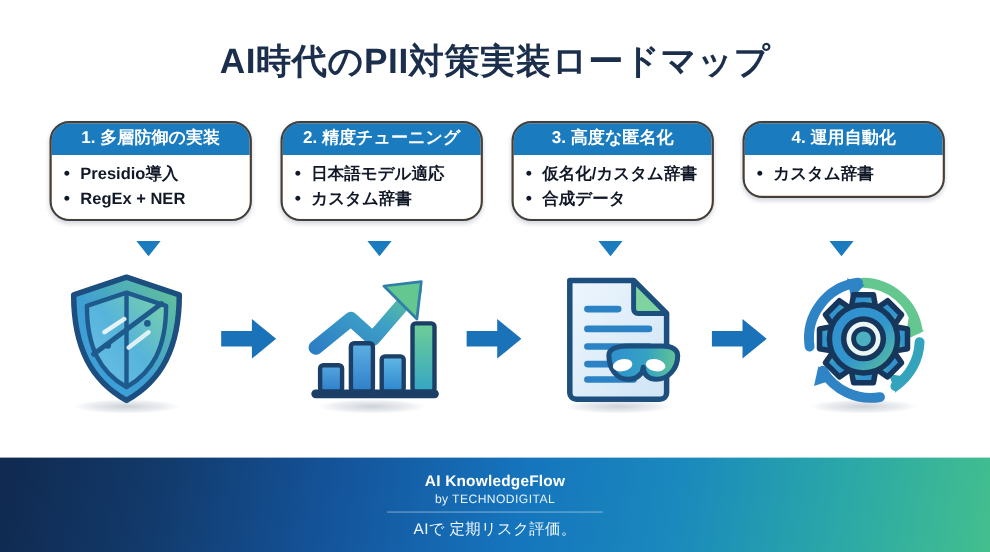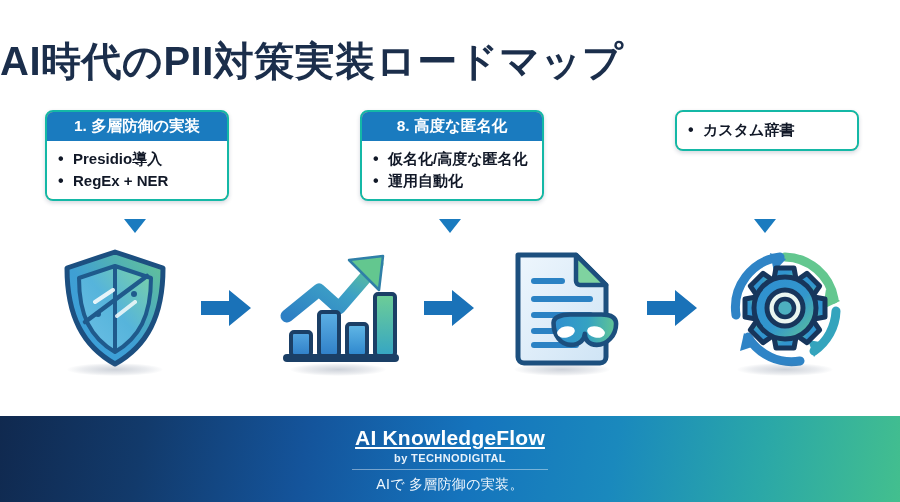--- a/index.html
+++ b/index.html
@@ -21,21 +21,22 @@
     height: 502px;
     background: #ffffff;
   }
 
   
   .title {
     position: absolute;
     top: 34px;
     left: 0;
     width: 900px;
-    font-size: 40px;
+    text-align: center;
+    font-size: 32px;
     font-weight: bold;
     color: #1b2e4b;
     letter-spacing: 0.5px;
     white-space: nowrap;
   }
 
   
   .cards {
     position: absolute;
     top: 110px;
@@ -44,22 +45,22 @@
     height: 110px;
     display: flex;
     justify-content: space-between;
   }
   .card-wrap {
     position: relative;
     width: 180px;
   }
   .card {
     width: 180px;
-    border: 2px solid #14b8a6;
-    border-radius: 8px;
+    border: 2px solid #404040;
+    border-radius: 18px;
     background: #fdba74;
     overflow: hidden;
     box-shadow: 0 2px 4px rgba(20,40,70,0.18);
   }
   .card-head {
     background: #1a7bbf;
     color: #ffffff;
     font-size: 15.5px;
     font-weight: bold;
     text-align: center;
@@ -165,31 +166,30 @@
     width: 100%;
     height: 100%;
     display: flex;
     flex-direction: column;
     align-items: center;
     justify-content: center;
     padding-top: 2px;
     box-sizing: border-box;
   }
   .brand {
-    font-size: 21px;
+    font-size: 14px;
     font-weight: bold;
     color: #ffffff;
     letter-spacing: 0.2px;
     line-height: 1.1;
-    text-decoration: underline;
   }
   .by-line {
     margin-top: 2px;
     font-size: 11px;
-    font-weight: bold;
+    font-weight: normal;
     color: #e8f2fb;
     letter-spacing: 0.4px;
   }
   .divider {
     margin-top: 5px;
     width: 196px;
     height: 1px;
     background: rgba(255,255,255,0.42);
   }
   .tagline {
@@ -214,36 +214,49 @@
         <div class="card-body">
           <ul class="bullet-list">
             <li>Presidio導入</li>
             <li>RegEx + NER</li>
           </ul>
         </div>
       </div>
       <div class="card-tail"></div>
     </div>
 
-
     <div class="card-wrap">
       <div class="card">
-        <div class="card-head">8. 高度な匿名化</div>
+        <div class="card-head">2. 精度チューニング</div>
         <div class="card-body">
           <ul class="bullet-list">
-            <li>仮名化/高度な匿名化</li>
-            <li>運用自動化</li>
+            <li>日本語モデル適応</li>
+            <li>カスタム辞書</li>
           </ul>
         </div>
       </div>
       <div class="card-tail"></div>
     </div>
 
     <div class="card-wrap">
       <div class="card">
+        <div class="card-head">3. 高度な匿名化</div>
+        <div class="card-body">
+          <ul class="bullet-list">
+            <li>仮名化/カスタム辞書</li>
+            <li>合成データ</li>
+          </ul>
+        </div>
+      </div>
+      <div class="card-tail"></div>
+    </div>
+
+    <div class="card-wrap">
+      <div class="card">
+        <div class="card-head">4. 運用自動化</div>
         <div class="card-body">
           <ul class="bullet-list">
             <li>カスタム辞書</li>
           </ul>
         </div>
       </div>
       <div class="card-tail"></div>
     </div>
 
   </div>
@@ -400,17 +413,17 @@
       </svg>
     </div>
 
   </div>
 
   <div class="footer">
     <div class="footer-inner">
       <div class="brand">AI KnowledgeFlow</div>
       <div class="by-line">by TECHNODIGITAL</div>
       <div class="divider"></div>
-      <div class="tagline">AIで 多層防御の実装。</div>
+      <div class="tagline">AIで 定期リスク評価。</div>
     </div>
   </div>
 
 </div>
 
 </body></html>

